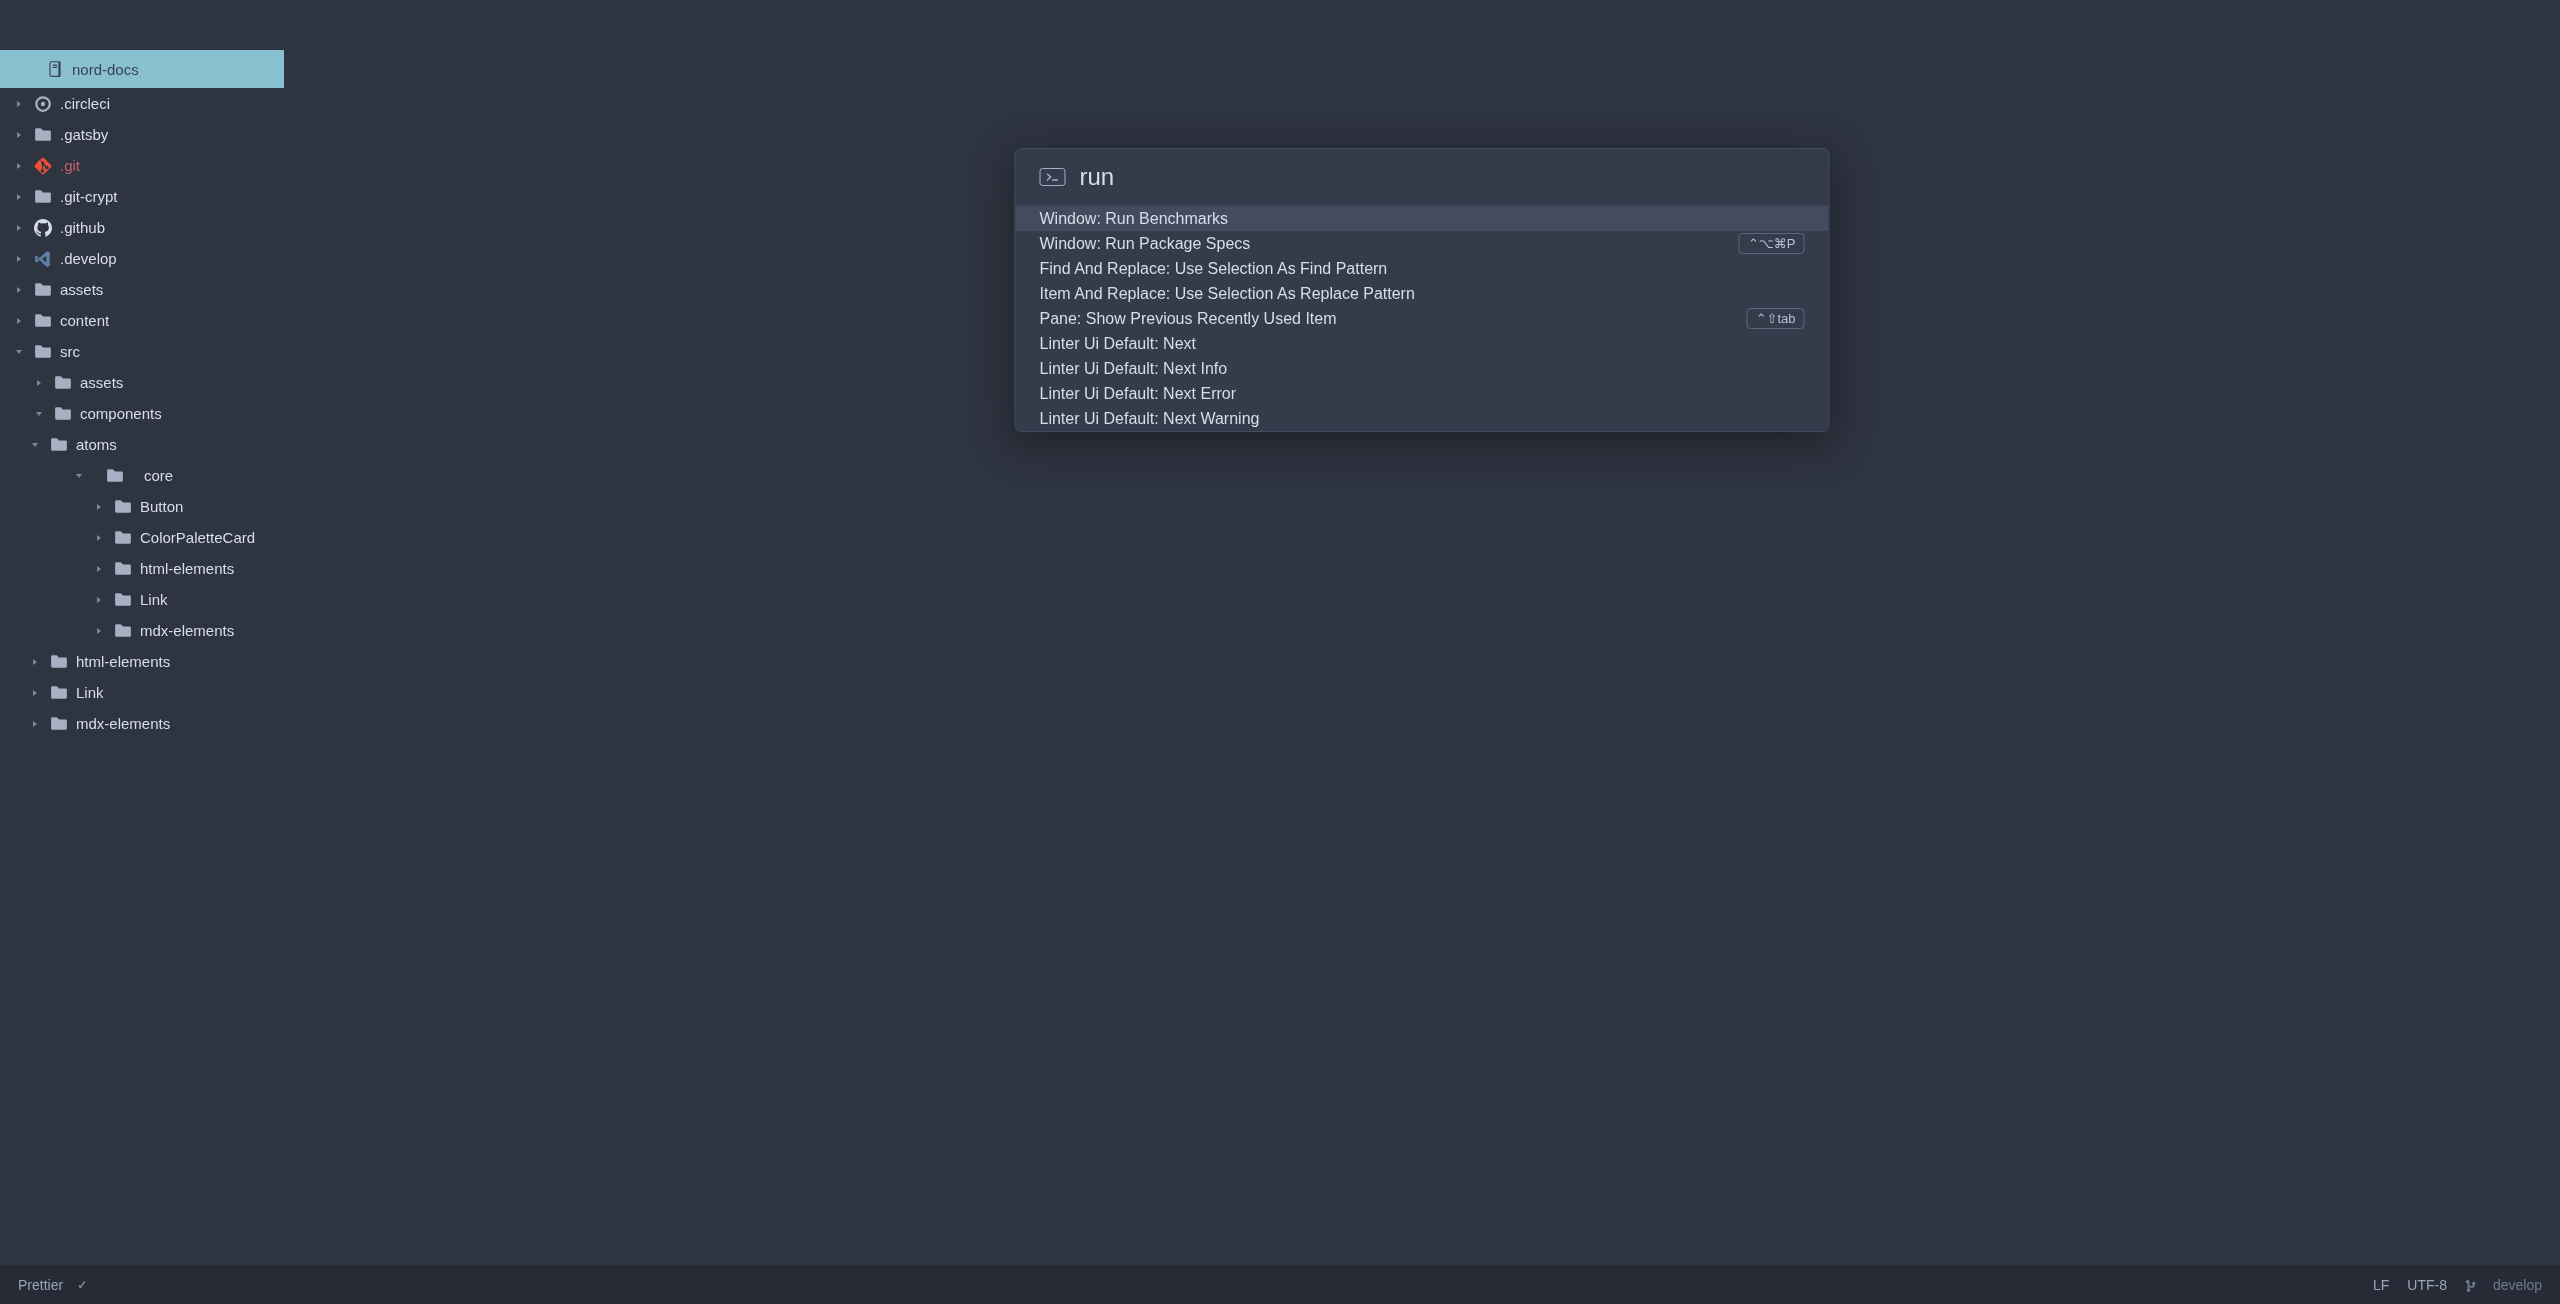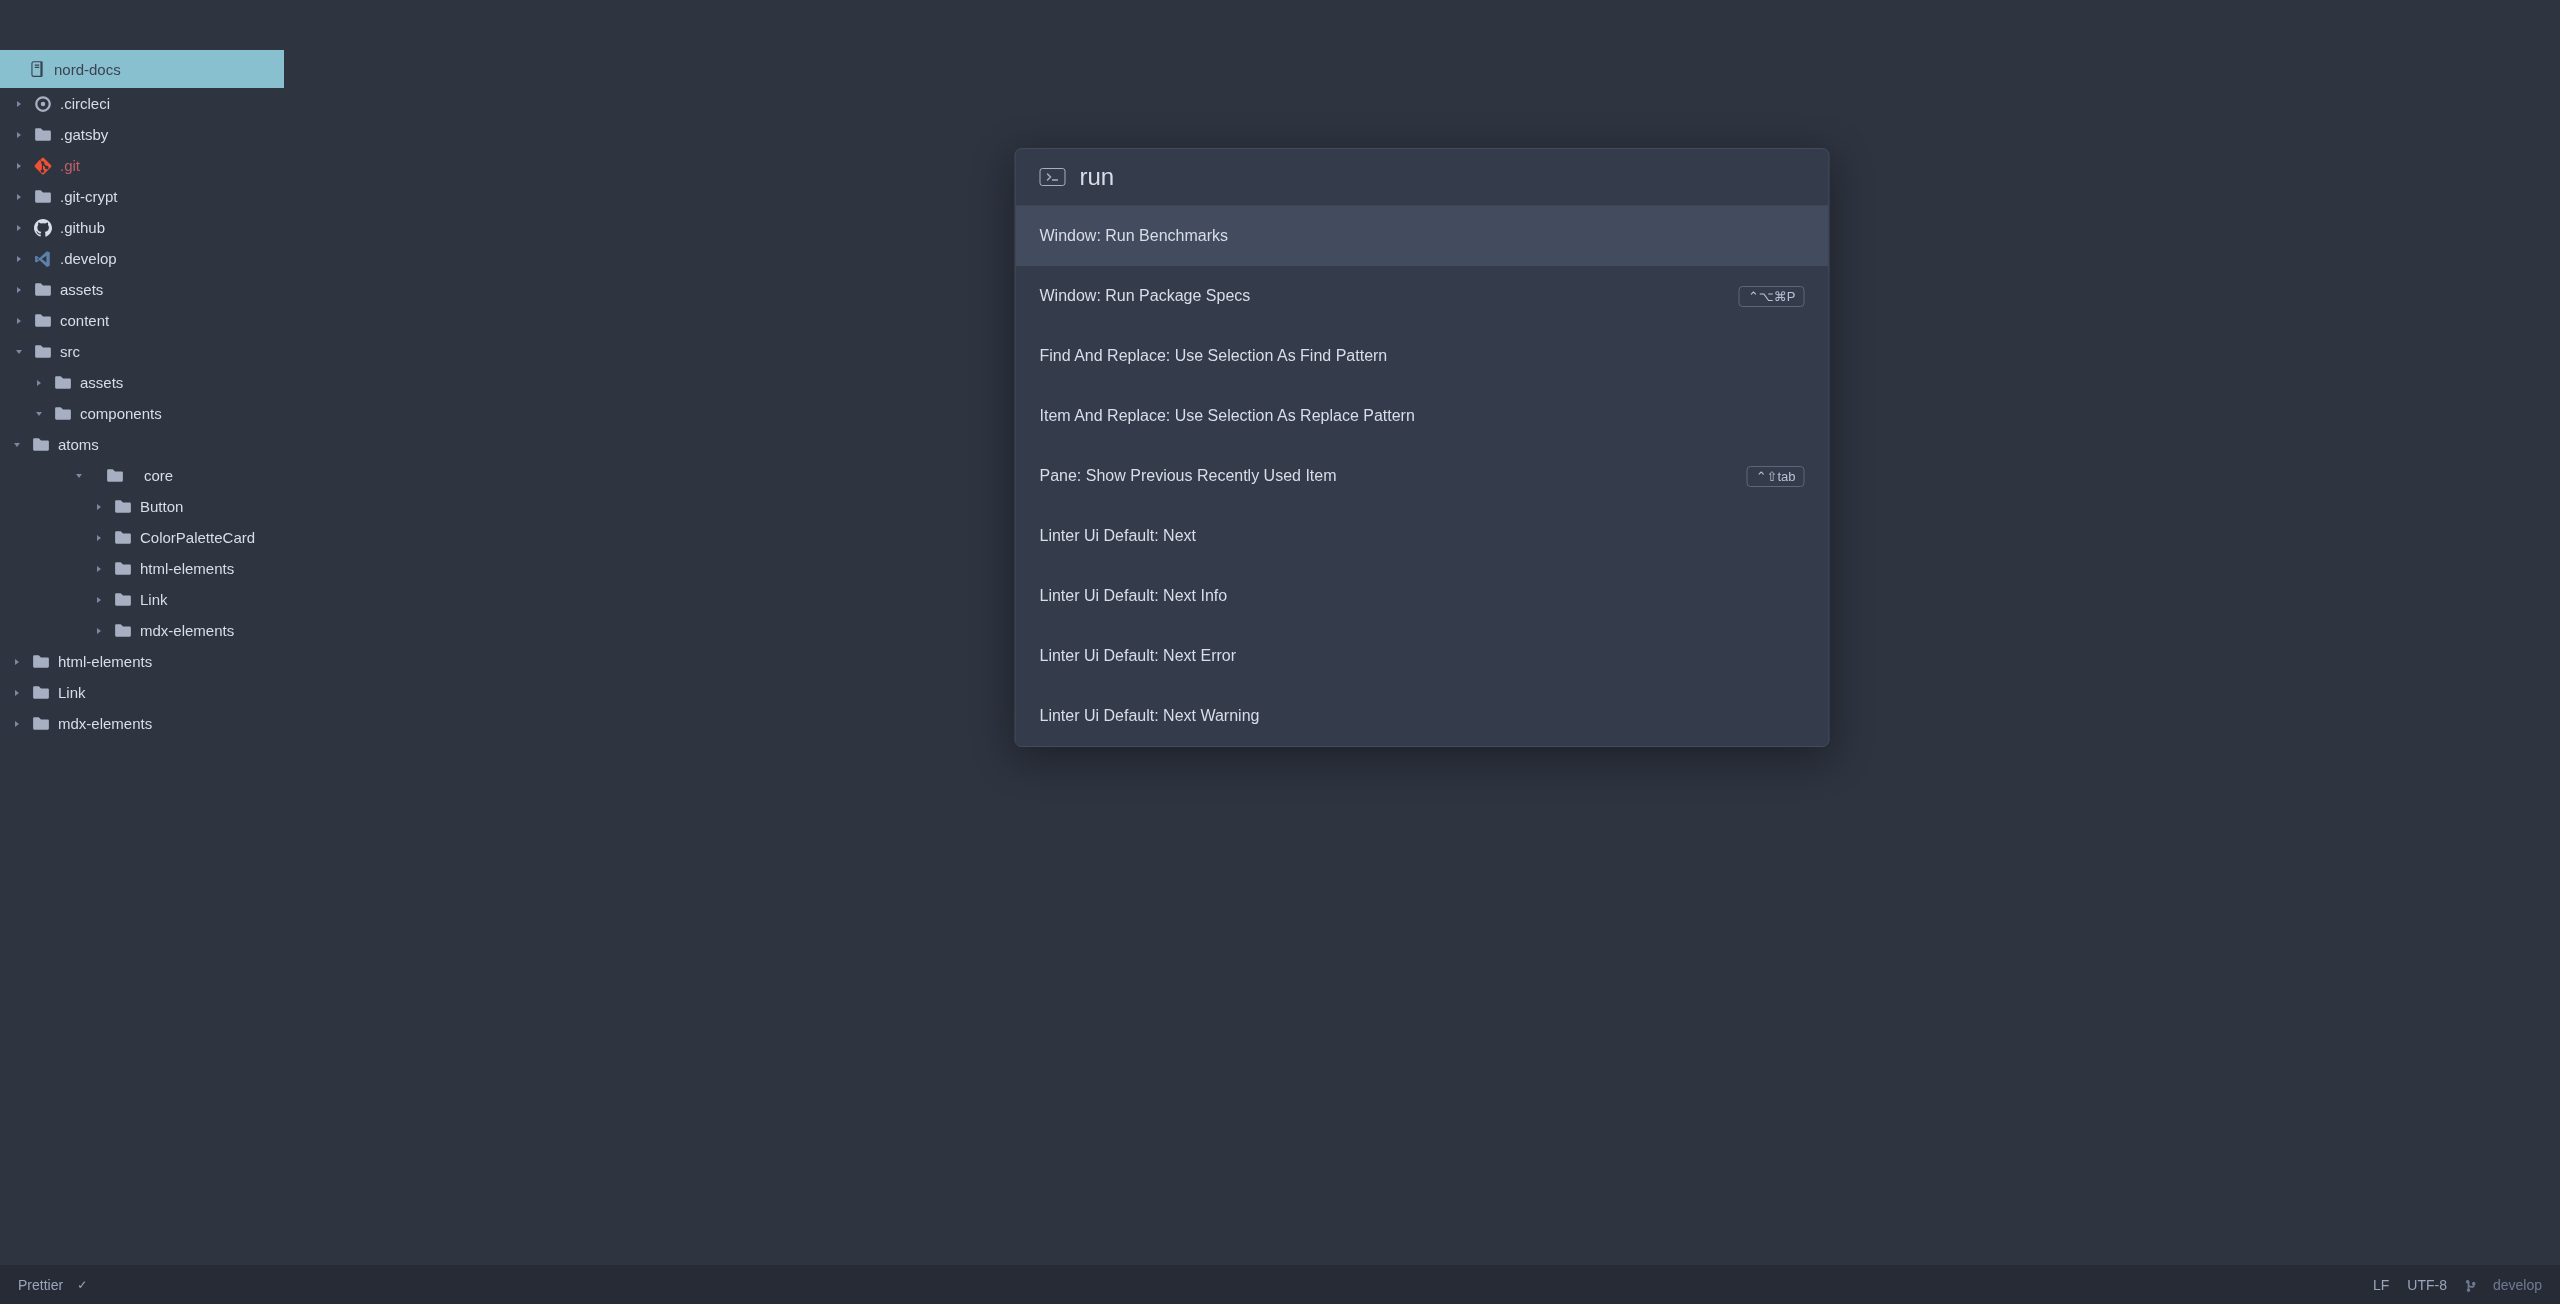--- a/index.html
+++ b/index.html
@@ -38,21 +38,21 @@
     flex: 1;
     background: #2E3440;
     position: relative;
   }
 
   
   .tree-item {
     display: flex;
     align-items: center;
     height: 31px;
-    padding-left: 10px;
+    padding-left: 28px;
     cursor: pointer;
     font-size: 15px;
     color: #D8DEE9;
     white-space: nowrap;
   }
   .tree-item.root {
     background: #88C0D0;
     color: #3B4252;
     font-weight: 400;
     height: 38px;
@@ -128,21 +128,21 @@
     color: #D8DEE9;
     font-size: 24px;
     font-family: inherit;
     font-weight: 300;
   }
   .palette-list { }
   .palette-item {
     display: flex;
     align-items: center;
     justify-content: space-between;
-    height: 60px;
+    height: 25px;
     padding: 0 24px;
     font-size: 16px;
     color: #D8DEE9;
     cursor: pointer;
   }
   .palette-item.selected {
     background: #434C5E;
   }
   .palette-item .key-hint {
     border: 1px solid #5E6779;

